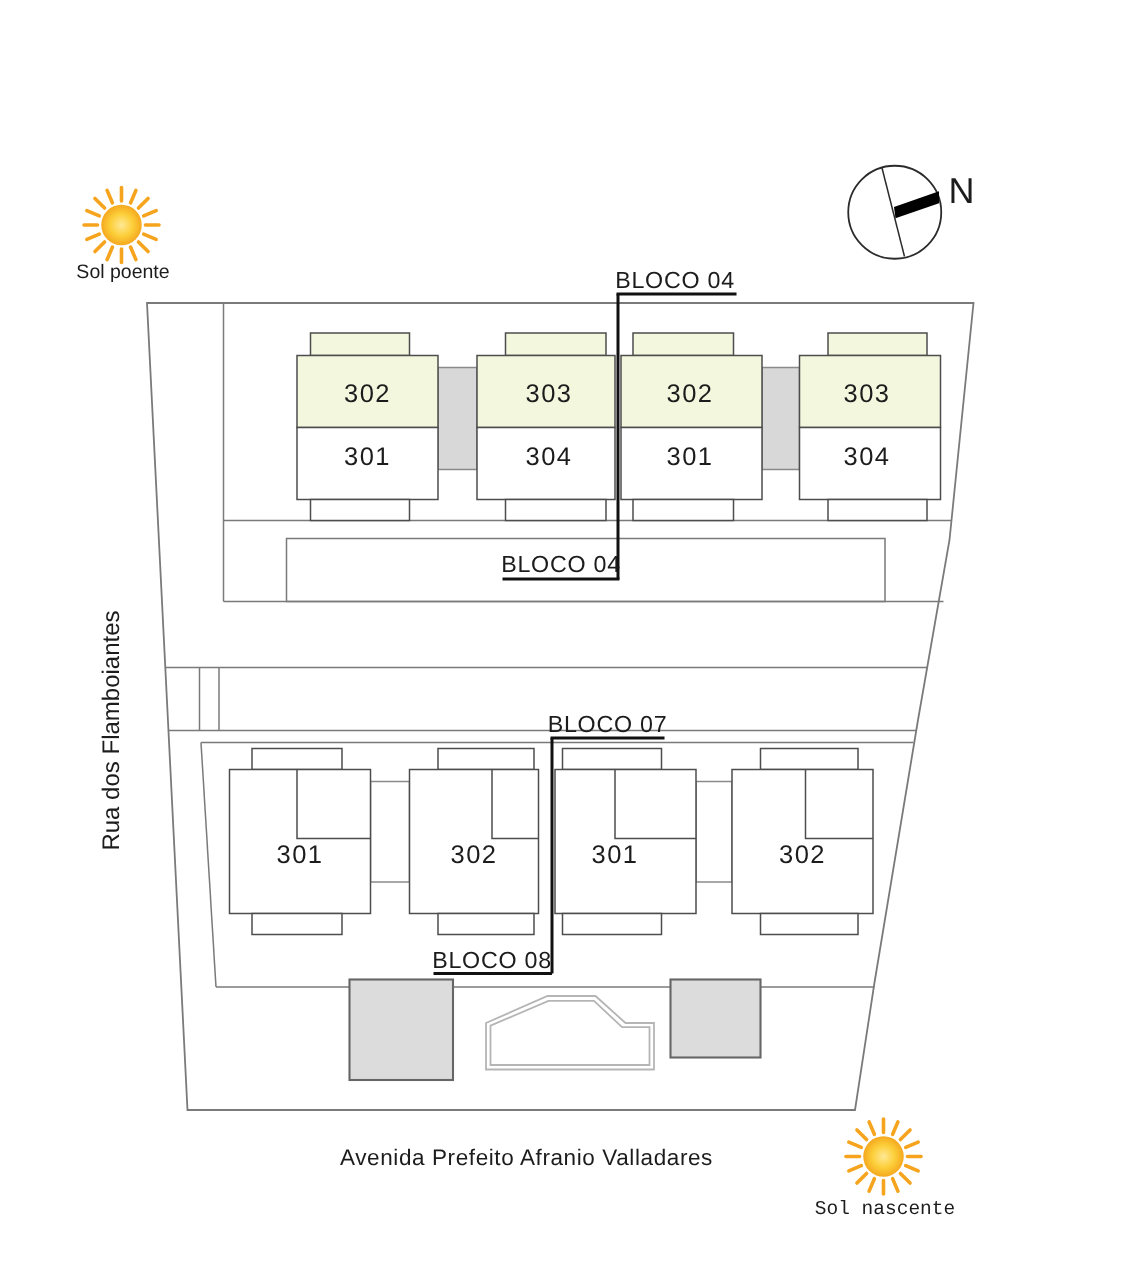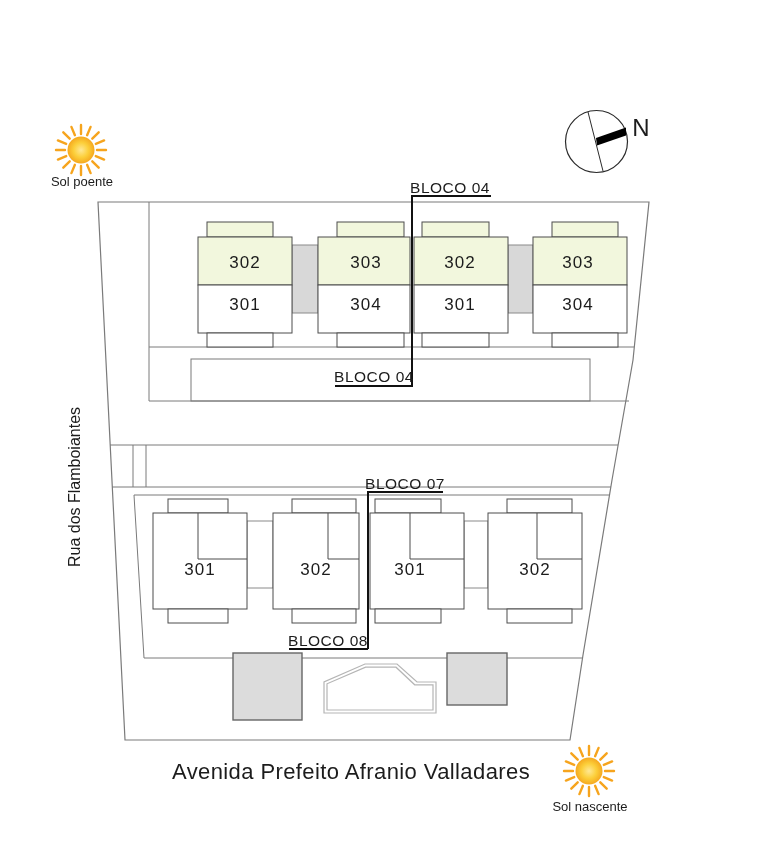--- a/index.html
+++ b/index.html
@@ -2,21 +2,21 @@
 <html><head>
 <meta charset="utf-8">
 <style>
   html,body{margin:0;padding:0;background:#ffffff;}
   #canvas{position:relative;width:760px;height:852px;background:#ffffff;overflow:hidden;
           font-family:"Liberation Sans", sans-serif;color:#1c1c1c;}
   #plan-svg{position:absolute;left:0;top:0;}
   .lbl{position:absolute;transform:translate(-50%,-50%);white-space:nowrap;color:#1c1c1c;}
   .unit-label{font-size:17px;letter-spacing:1px;}
   .bloco-label{font-size:15.5px;letter-spacing:.5px;}
-  .street-bottom{font-size:22px;letter-spacing:.4px;}
+  .street-bottom{font-size:15px;letter-spacing:.4px;}
   .street-left{font-size:16px;transform:translate(-50%,-50%) rotate(-90deg);}
   .sun-label{font-size:13px;}
   .north-label{font-size:24px;}
 </style>
 </head>
 <body>
 
 <div id="canvas">
 
 <svg id="plan-svg" width="760" height="852" viewBox="0 0 760 852">
@@ -176,16 +176,16 @@
 
   <span class="lbl bloco-label" style="left:450px;top:188px;">BLOCO 04</span>
   <span class="lbl bloco-label" style="left:374px;top:377px;">BLOCO 04</span>
   <span class="lbl bloco-label" style="left:405px;top:484px;">BLOCO 07</span>
   <span class="lbl bloco-label" style="left:328px;top:641px;">BLOCO 08</span>
 
   <span class="lbl street-left" style="left:75px;top:487px;">Rua dos Flamboiantes</span>
   <span class="lbl street-bottom" style="left:351px;top:772px;">Avenida Prefeito Afranio Valladares</span>
 
   <span class="lbl sun-label" style="left:82px;top:181px;">Sol poente</span>
-  <span class="lbl sun-label" style="left:590px;top:806px;">Sol nascente</span>
+  <span class="lbl sun-label" style="left:590px;top:806px;font-family:Liberation Mono, monospace;">Sol nascente</span>
 
   <span class="lbl north-label" style="left:641px;top:128px;">N</span>
 </div>
 
 </body></html>

